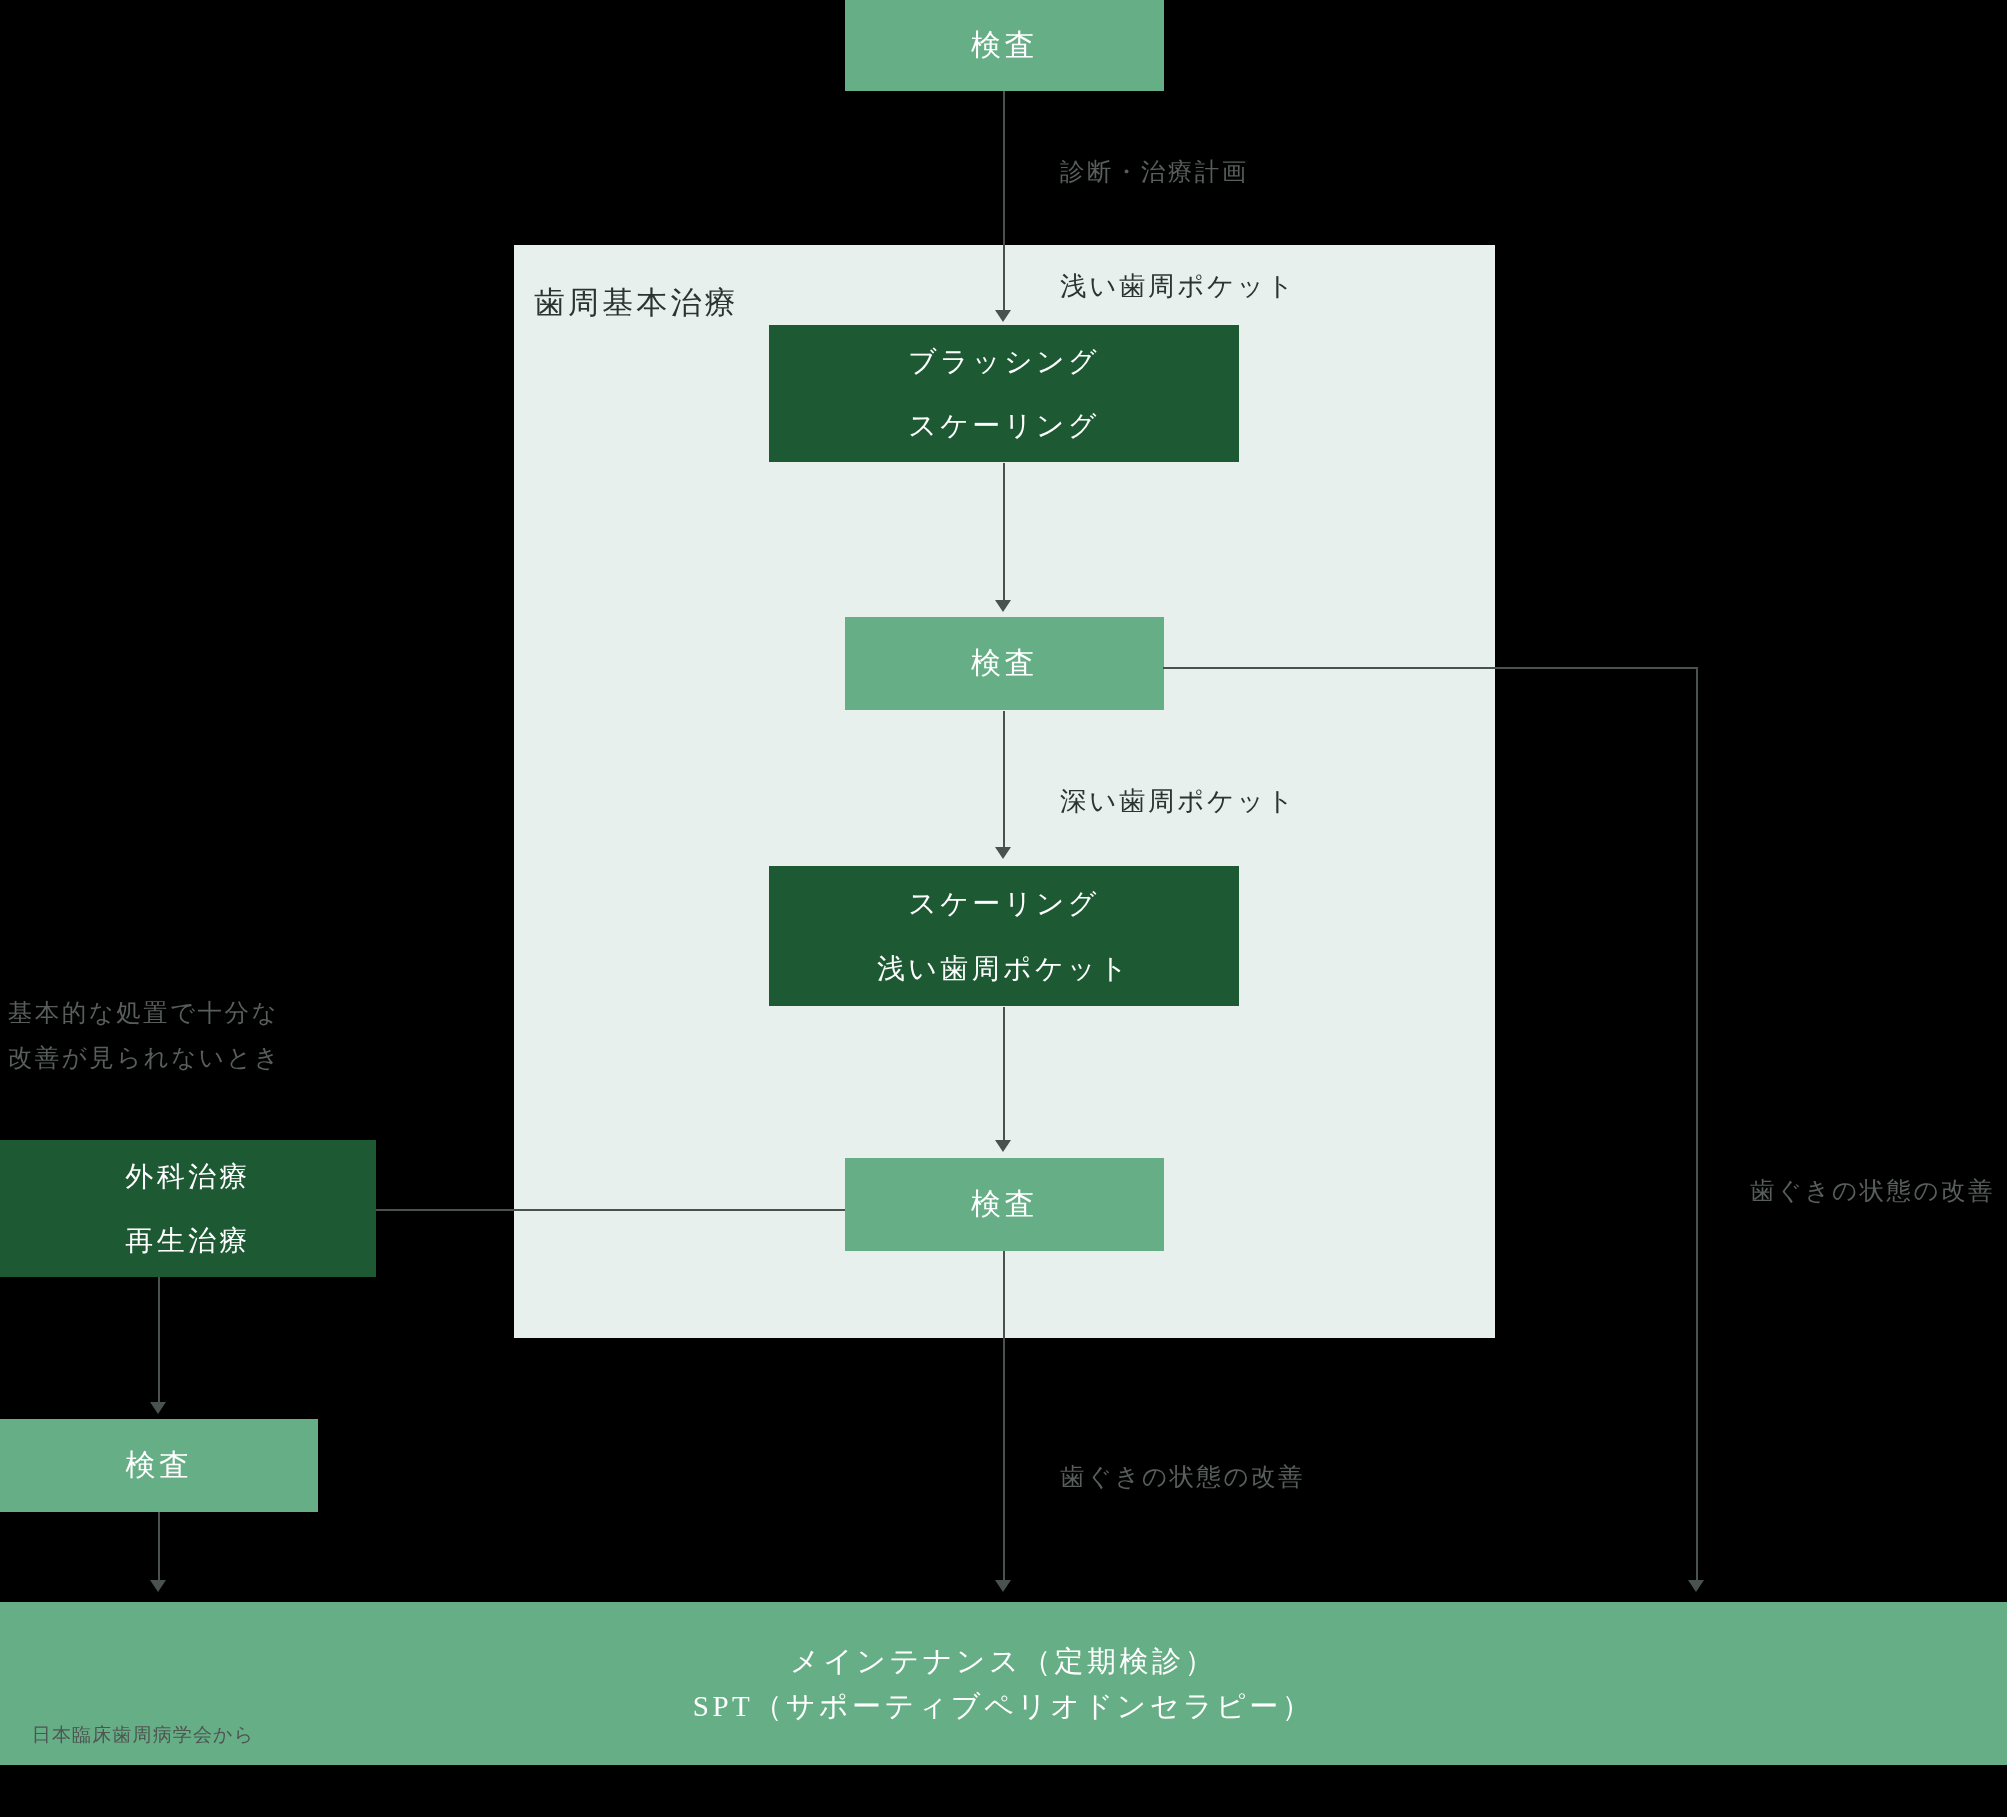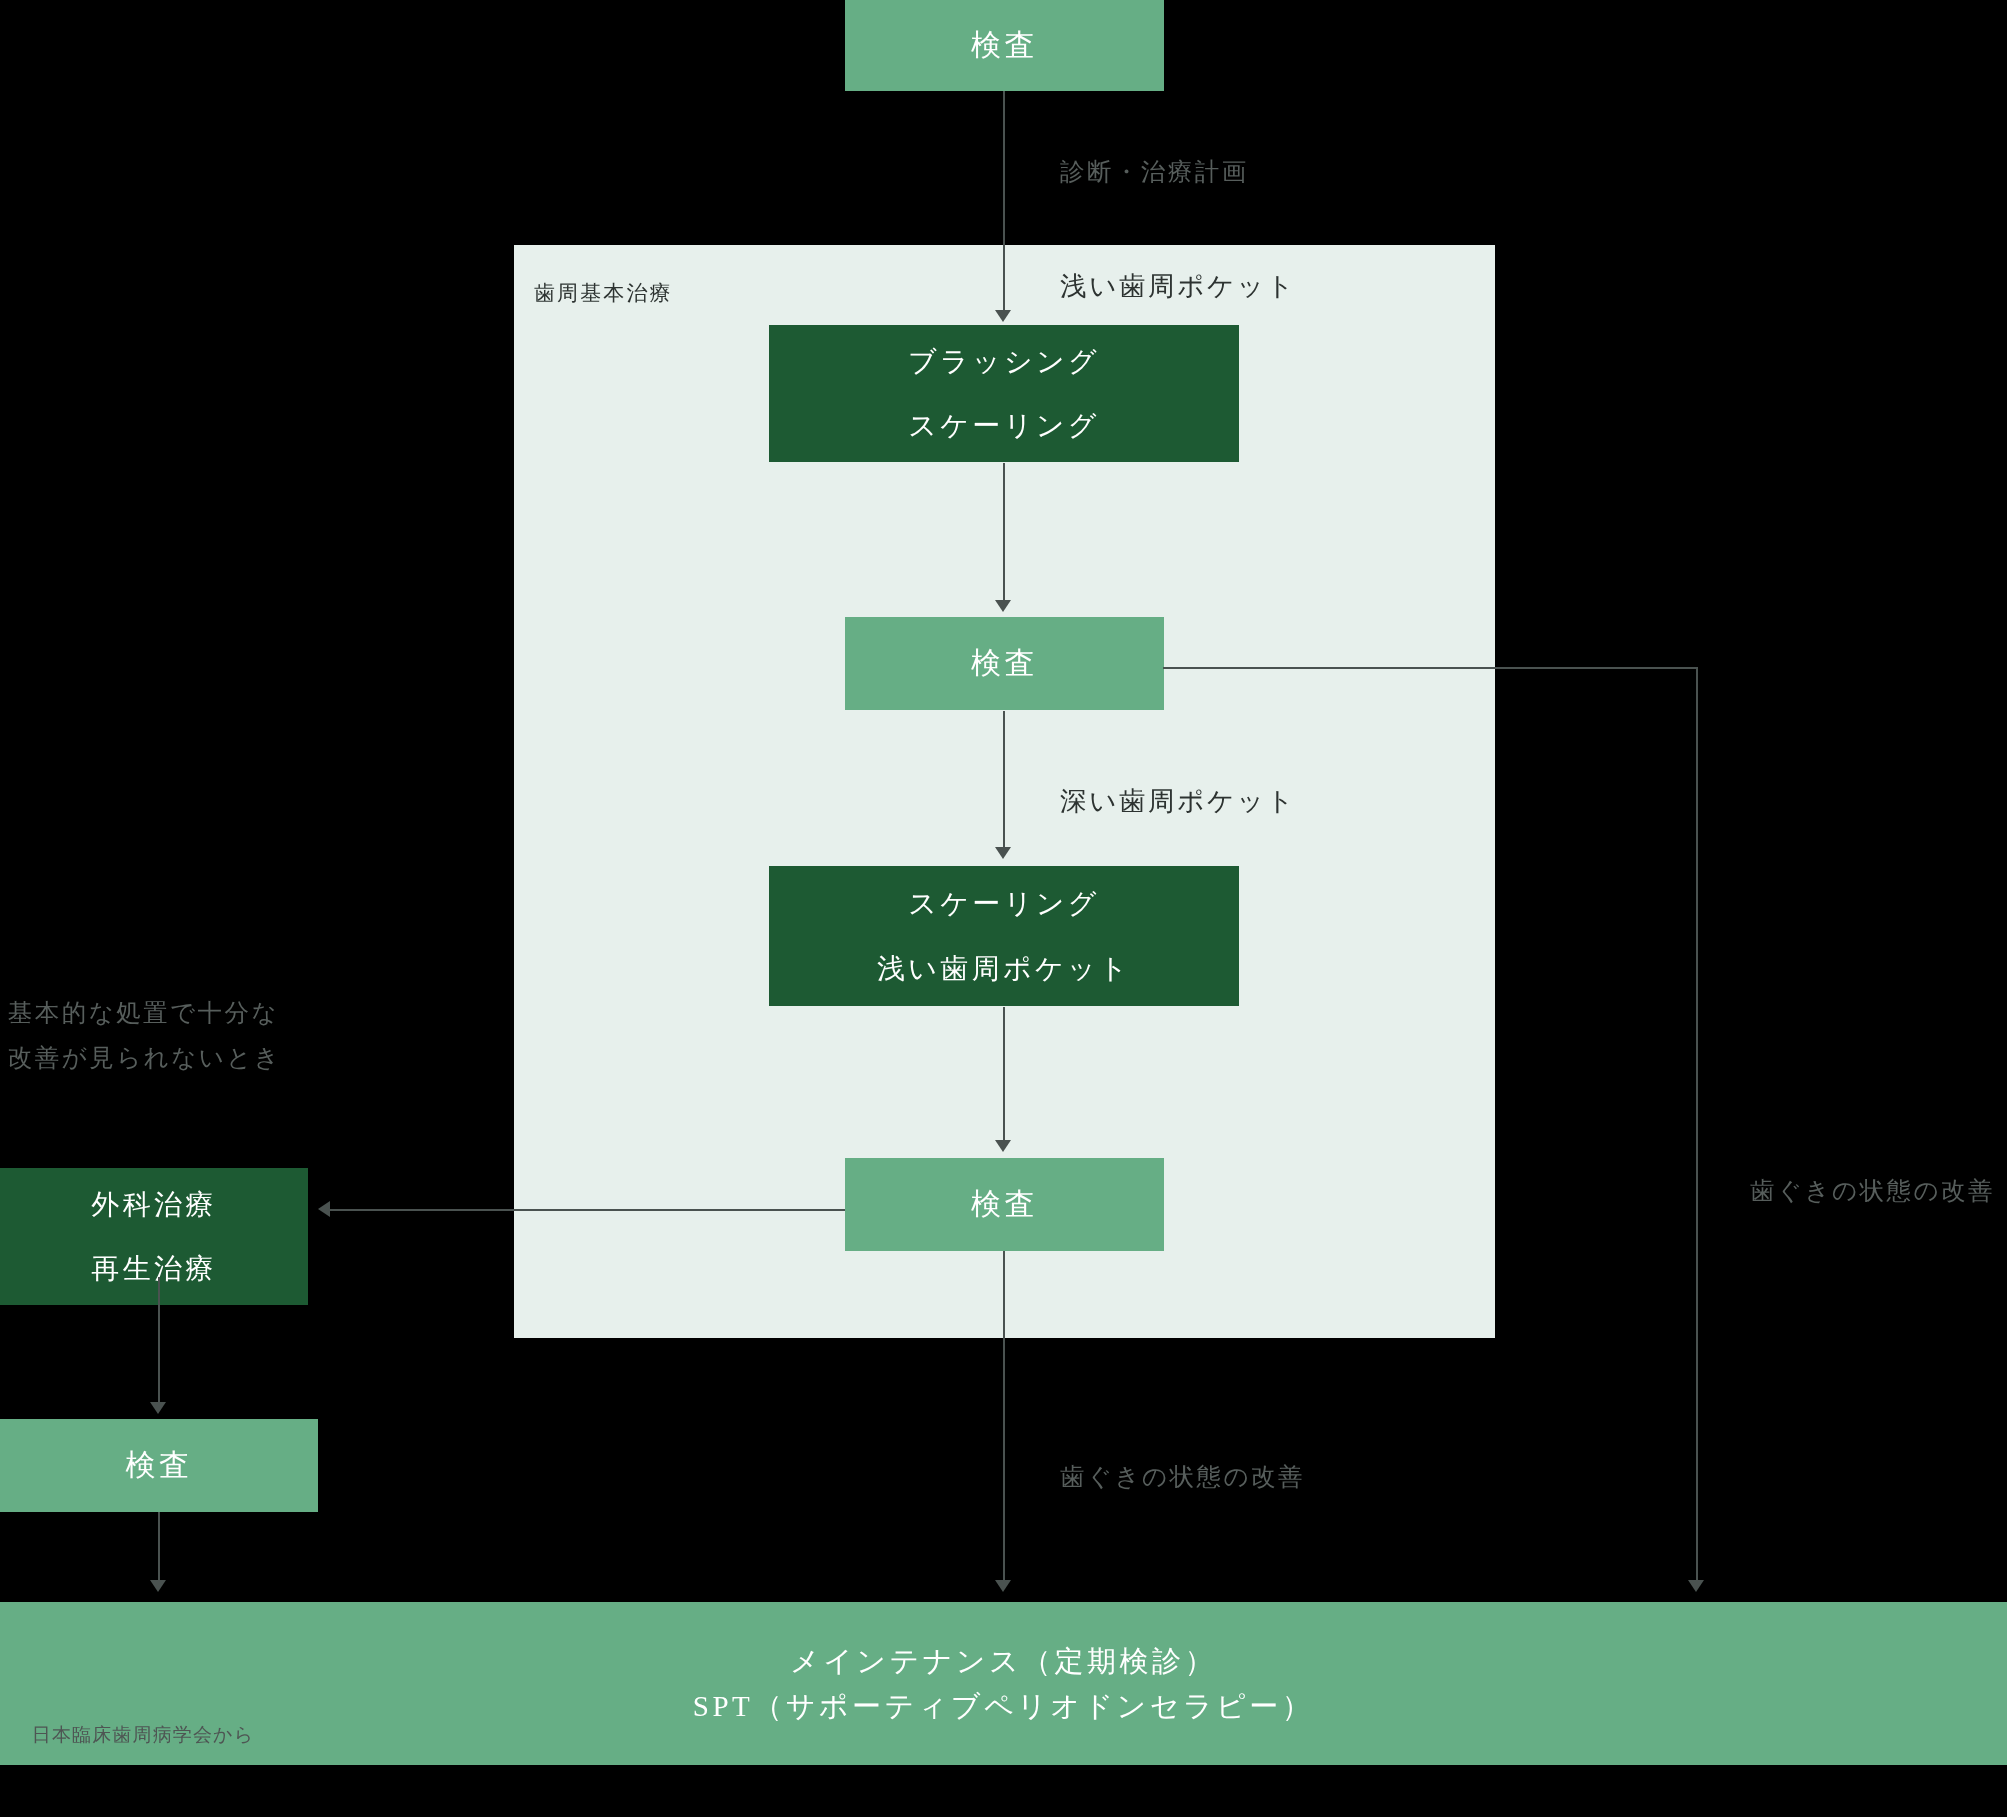--- a/index.html
+++ b/index.html
@@ -49,21 +49,21 @@
     <span class="ln">検査</span>
   </div>
 
   <div class="vline" style="left:1003px;top:91px;height:227px;"></div>
   <div class="arrow-down" style="left:995px;top:310px;"></div>
 
   <div class="lbl dim" style="left:1060px;top:149px;font-size:24.5px;">
     <span class="ln">診断・治療計画</span>
   </div>
 
-  <div class="lbl ink" style="left:534px;top:274px;font-size:21px;">
+  <div class="lbl ink" style="left:534px;top:274px;font-size:31px;">
     <span class="ln">歯周基本治療</span>
   </div>
 
   <div class="lbl ink" style="left:1060px;top:262px;font-size:26.5px;">
     <span class="ln">浅い歯周ポケット</span>
   </div>
 
   <div class="box dark" style="left:769px;top:325px;width:470px;height:137px;font-size:28px;">
     <span class="ln">ブラッシング</span>
     <span class="ln">スケーリング</span>
@@ -111,21 +111,21 @@
 
   <div class="lbl dim" style="left:1060px;top:1454px;font-size:24.5px;">
     <span class="ln">歯ぐきの状態の改善</span>
   </div>
 
   <div class="lbl dim" style="left:7.8px;top:990px;font-size:24.5px;">
     <span class="ln">基本的な処置で十分な</span>
     <span class="ln">改善が見られないとき</span>
   </div>
 
-  <div class="box dark" style="left:0px;top:1140px;width:308px;height:137px;font-size:28px;margin-top:28px;">
+  <div class="box dark" style="left:0px;top:1140px;width:376px;height:137px;font-size:28px;">
     <span class="ln">外科治療</span>
     <span class="ln">再生治療</span>
   </div>
 
   <div class="vline" style="left:158px;top:1277px;height:129px;"></div>
   <div class="arrow-down" style="left:150px;top:1402px;"></div>
 
   <div class="box mid" style="left:0px;top:1419px;width:318px;height:93px;font-size:30px;">
     <span class="ln">検査</span>
   </div>

